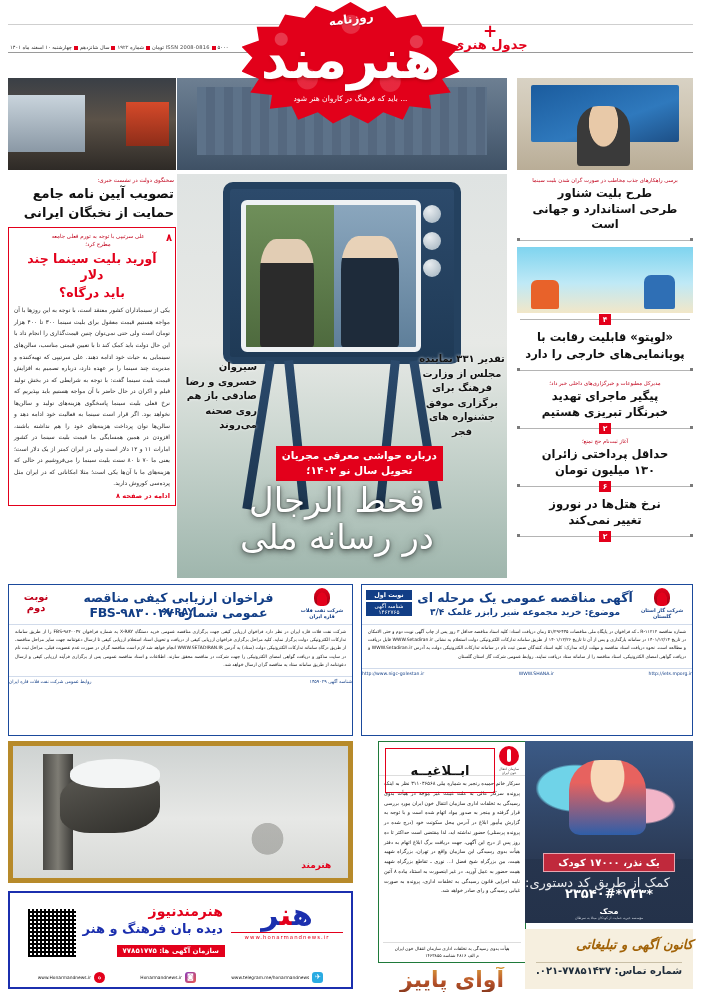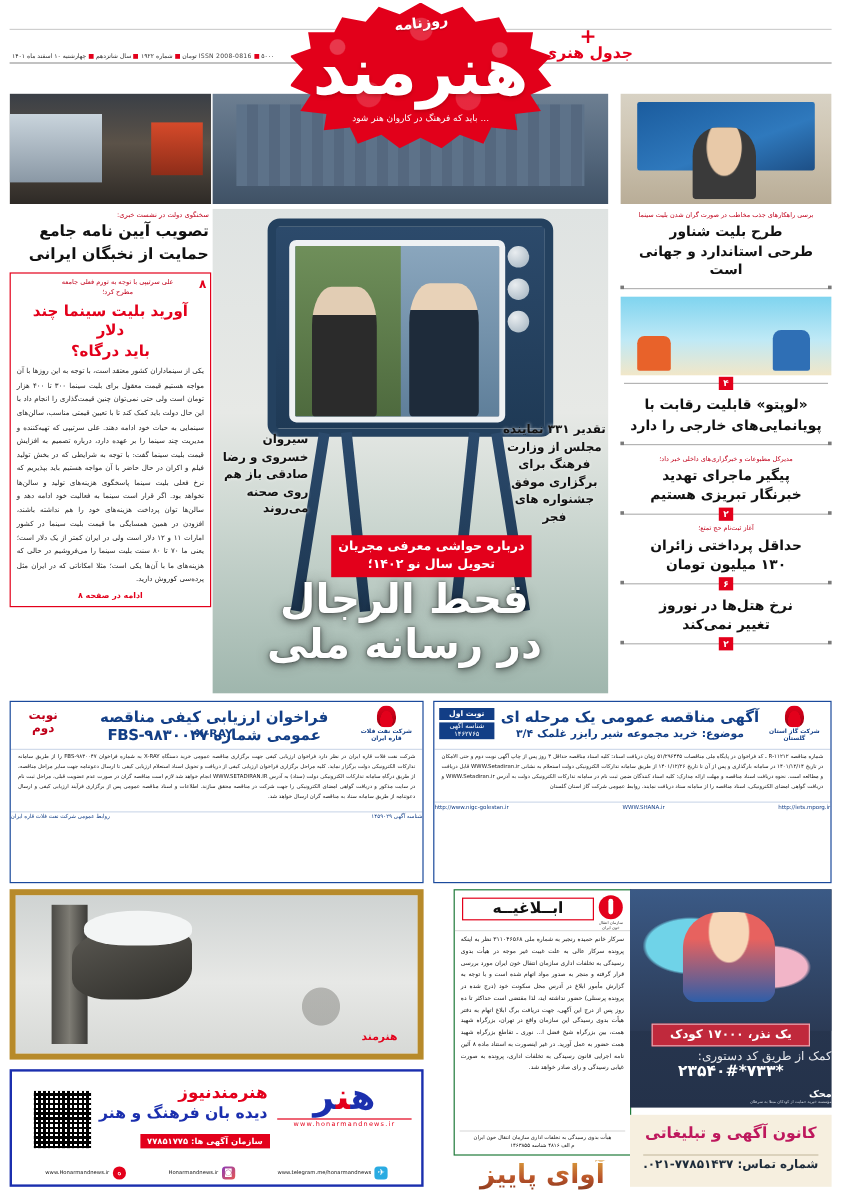--- a/index.html
+++ b/index.html
@@ -140,21 +140,21 @@
 
   .redbox { border: 1.6px solid #e3001b; margin-top: 6px; padding: 4px 5px 5px; }
   .redbox .kickwrap { position: relative; text-align: center; padding-left: 12px;}
   .redbox .kicker { font-size: 5.5px; color: #c0001a; line-height: 1.5; }
   .redbox .pgnum { position: absolute; right: -2px; top: 0; color: #e3001b; font-size: 10px; font-weight: bold; }
   .redbox .title { font-size: 12.5px; font-weight: bold; color: #e3001b; text-align: center; line-height: 1.3; margin-top: 2px; letter-spacing: -.4px;}
   .redbox .bodytext {
     font-size: 5.9px; color: #1d1d1d; line-height: 1.95; text-align: justify;
     margin-top: 4px; font-family: "DejaVu Serif", "Liberation Serif", serif;
   }
-  .redbox .cont { text-align: center; color: #e3001b; font-size: 6.6px; font-weight: bold; margin-top: 2px; }
+  .redbox .cont { text-align: right; color: #e3001b; font-size: 6.6px; font-weight: bold; margin-top: 2px; }
 
   
   .mainart { position: relative; width: 100%; height: 404px; overflow: hidden; }
   .tvscene {
     position: absolute; inset: 0;
     background: linear-gradient(180deg,#dfe3e2 0%, #e7e9e6 42%, #cfd9d3 62%, #9fb6ad 100%);
   }
   .tvbody {
     position: absolute; left: 50%; transform: translateX(-50%); top: 8px;
     width: 238px; height: 182px; background: linear-gradient(180deg,#2c4a6b,#1f3a56);
@@ -188,21 +188,21 @@
   .cap-left { left: 2px; top: 186px; width: 78px; text-align: right; }
   .cap-right { right: 2px; top: 178px; width: 86px; text-align: center; }
 
   .kicker-band {
     position: absolute; right: 64px; top: 272px; background: #e3001b; color: #fff;
     font-size: 10.5px; font-weight: bold; padding: 2px 6px 3px; line-height: 1.42;
     text-align: center; letter-spacing: -.3px;
   }
   .bighead {
     position: absolute; right: 36px; top: 308px; width: 268px; text-align: center;
-    color: #fff; font-size: 34px; font-weight: bold; line-height: 1.08; letter-spacing: -1.5px;
+    color: #fff; font-size: 34px; font-weight: normal; line-height: 1.08; letter-spacing: -1.5px;
     text-shadow: 0 0 2px rgba(0,0,0,.55), 0 2px 5px rgba(0,0,0,.45), 0 0 12px rgba(0,0,0,.3);
   }
 
   
   .ads-row { position: relative; margin: 6px 8px 0; height: 152px; }
   .ad-box { position: absolute; top: 0; height: 152px; border: 1.4px solid #1b4a9c; background: #fff; overflow: hidden; }
   .ad-left { left: 0; width: 345px; }
   .ad-right { right: 0; width: 332px; }
 
   .ad-head { position: relative; height: 40px; border-bottom: 1px solid #1b4a9c33; }
@@ -260,21 +260,21 @@
   .soc { display: flex; align-items: center; gap: 3px; }
   .soc .ic { width: 11px; height: 11px; border-radius: 3px; background: #2aabe2; color: #fff; font-size: 7px; text-align: center; line-height: 11px;}
   .soc .ic.ig { background: linear-gradient(135deg,#8a3ab9,#e95950); }
   .soc .ic.ha { background: #e3001b; border-radius: 50%; }
   .soc .tx { font-size: 4.4px; color: #111; line-height: 1.3; }
 
   .eblagh { position: absolute; left: 370px; top: 0; width: 148px; height: 222px;
     border: 1.2px solid #1f7a3a; background: #fff; overflow: hidden; }
   .eblagh .ehead { position: relative; height: 34px; border-bottom: 1px solid #ddd; }
   .eblagh .etitle { position: absolute; right: 30px; top: 6px; left: 6px; text-align: center;
-    border: 1.4px solid #e3001b; color: #111; font-size: 13px; font-weight: bold; padding: 1px 0; letter-spacing: 2px;}
+    border: 1.4px solid #e3001b; color: #111; font-size: 13px; font-weight: bold; padding: 14px 0; letter-spacing: 2px;}
   .eblagh .elogo { position: absolute; right: 4px; top: 4px; width: 24px; text-align: center; }
   .eblagh .elogo .circ { width: 20px; height: 20px; border-radius: 50%; background: #e3001b; position: relative; margin: 0 auto;}
   .eblagh .elogo .circ::after { content:""; position:absolute; left:50%; top:3px; transform:translateX(-50%);
     width: 4px; height: 13px; background: #fff; border-radius: 2px; }
   .eblagh .elogo .cap { font-size: 3.4px; color: #333; margin-top: 1px; }
   .eblagh .ebody { padding: 3px 5px; font-size: 5px; line-height: 1.95; text-align: justify; color: #111; }
   .eblagh .efoot { position: absolute; left: 4px; right: 4px; bottom: 3px; font-size: 4.4px;
     color: #111; text-align: center; line-height: 1.6; border-top: 1px solid #ddd; padding-top: 2px;}
 
   .mahak { position: absolute; right: 0; top: 0; width: 168px; height: 182px;
@@ -282,31 +282,31 @@
   .mahak .art { position: absolute; inset: 0 0 64px 0;
     background: radial-gradient(ellipse at 30% 40%, #6fd3e8 0 22%, transparent 24%),
       radial-gradient(ellipse at 70% 55%, #f2b5c8 0 18%, transparent 20%),
       linear-gradient(180deg,#3b5a86,#2b3a55); }
   .mahak .art .kid { position: absolute; left: 26%; top: 16%; width: 46%; height: 64%;
     background: radial-gradient(ellipse at 50% 22%, #f7d7b8 0 30%, transparent 32%),
       linear-gradient(180deg,#e7625f 30%, #2f5ea8 100%); border-radius: 40% 40% 14% 14%; }
   .mahak .banner { position: absolute; left: 18px; right: 18px; top: 112px;
     background: #c0293c; border: 1px solid #e7a6b0; color: #fff; font-size: 10px;
     font-weight: bold; text-align: center; padding: 3px 0; }
-  .mahak .codeline { position: absolute; left: 0; right: 0; top: 134px; text-align: right;
-    color: #e8eaee; font-size: 10px; }
+  .mahak .codeline { position: absolute; left: 0; right: 0; top: 134px; text-align: left;
+    color: #e8eaee; font-size: 13px; }
   .mahak .code { position: absolute; left: 0; right: 0; top: 145px; text-align: center;
     color: #fff; font-size: 13px; font-weight: bold; letter-spacing: .5px; }
-  .mahak .mlogo { position: absolute; left: 0; right: 0; bottom: 2px; color: #cfd6e0; }
+  .mahak .mlogo { position: absolute; left: 0; right: 0; bottom: 2px; text-align: center; color: #cfd6e0; }
   .mahak .mlogo .mh { font-size: 8px; font-weight: bold; color: #fff; }
   .mahak .mlogo .mt { font-size: 3.4px; line-height: 1.45; }
 
   .kanoon { position: absolute; right: 0; top: 188px; width: 168px; height: 60px;
     background: #f6efdf; }
-  .kanoon .kt { text-align: center; color: #be185d; font-size: 13px; font-weight: bold; padding-top: 8px; letter-spacing: -.3px;}
+  .kanoon .kt { text-align: right; color: #a16207; font-size: 13px; font-weight: bold; padding-top: 8px; letter-spacing: -.3px; font-style: italic;}
   .kanoon .kp { text-align: center; color: #1d2b3a; font-size: 10px; font-weight: bold; margin-top: 10px;
     border-top: 1px solid #c9bfa6; display: inline-block; padding-top: 2px; }
   .kanoon .kpwrap { text-align: center; }
 
   .avaye { position: absolute; left: 372px; top: 226px; width: 144px; height: 36px; text-align: center; }
   .avaye .at { font-size: 22px; font-weight: bold;
     background: linear-gradient(180deg,#d99a3a,#b9532a 60%,#8a3a1e);
     -webkit-background-clip: text; background-clip: text; color: transparent; letter-spacing: -1px; }
 </style>
 </head>

